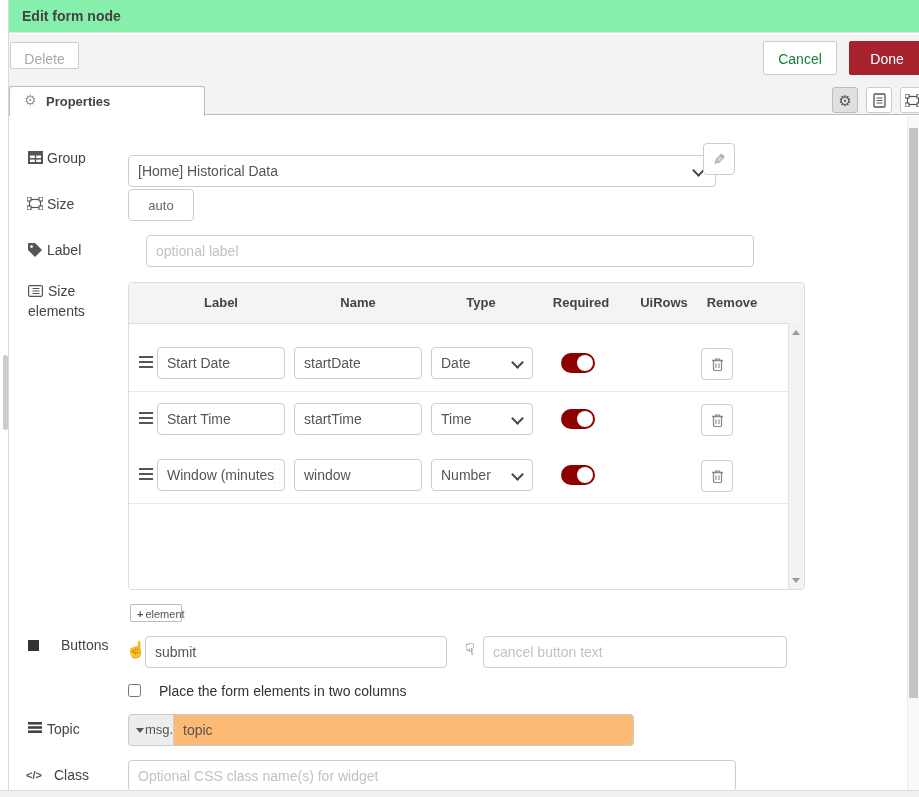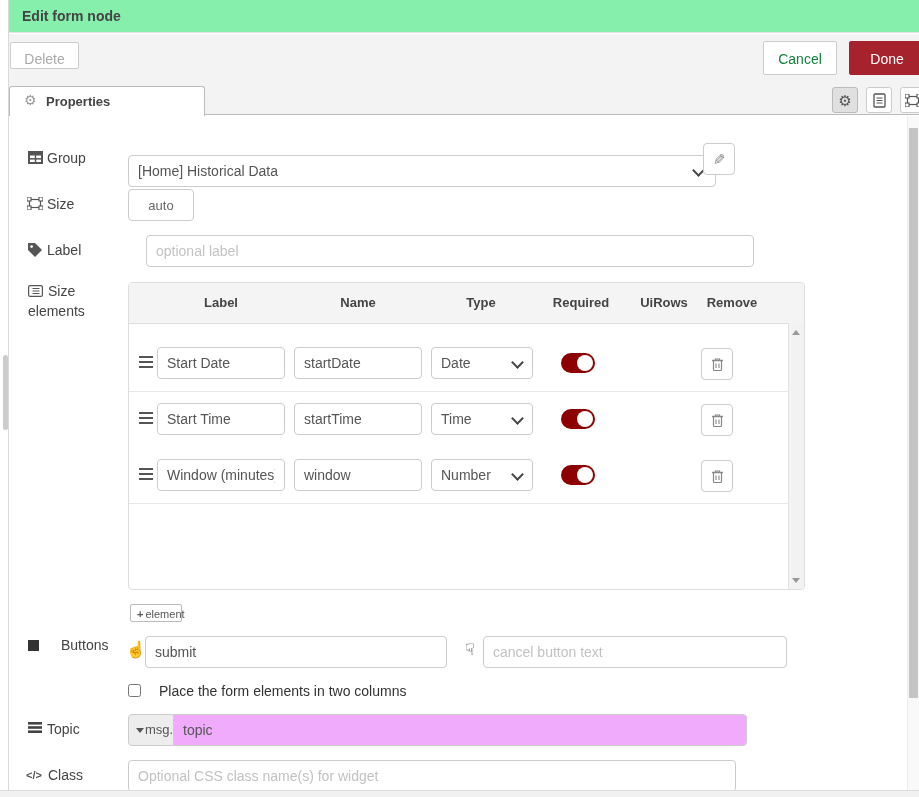--- a/index.html
+++ b/index.html
@@ -70,21 +70,21 @@
 
   .add-btn{left:130px;top:604px;width:52px;height:18px;border-radius:2px;border:1px solid #bbb;background:#fff;
            font-size:11px;color:#555;line-height:16px;text-align:center;}
   .add-btn b{font-weight:bold;margin-right:2px;}
 
   .thumb-glyph{position:absolute;font-size:16px;color:#444;line-height:1;}
   .checkbox{position:absolute;left:128px;top:684px;width:13px;height:13px;margin:0;cursor:pointer;}
   .chk-label{position:absolute;left:147px;top:683px;font-size:14px;color:#333;cursor:pointer;margin-left:12px;}
 
   
-  .typed{left:128px;top:714px;width:619px;height:32px;border:1px solid #ccc;border-radius:4px;background:#f0abfc;}
+  .typed{left:128px;top:714px;width:506px;height:32px;border:1px solid #ccc;border-radius:4px;background:#fdba74;}
   .typed .prefix{position:absolute;left:0;top:0;width:44px;height:30px;background:#ededed;border-right:1px solid #ccc;
                  border-radius:3px 0 0 3px;cursor:pointer;}
   .typed .caret{position:absolute;left:7px;top:13px;width:0;height:0;border-left:4px solid transparent;
                 border-right:4px solid transparent;border-top:5px solid #555;}
   .typed .prefix-label{position:absolute;left:16px;top:7px;font-size:13px;color:#555;}
   .typed .value{position:absolute;left:54px;top:7px;font-size:14px;color:#555;}
 
   .code-glyph{position:absolute;font-size:11px;font-weight:bold;color:#555;}
 
   
@@ -286,21 +286,21 @@
   <span class="rowlabel" style="left:47px;top:721px;">Topic</span>
   <div class="abs typed">
     <div class="prefix">
       <span class="caret"></span>
       <span class="prefix-label">msg.</span>
     </div>
     <span class="value">topic</span>
   </div>
 
   <span class="code-glyph" style="left:26px;top:769px;">&lt;/&gt;</span>
-  <span class="rowlabel" style="left:48px;top:767px;">Class</span>
+  <span class="rowlabel" style="left:54px;top:767px;">Class</span>
   <input class="input" style="left: 128px; top: 760px; width: 608px;" placeholder="Optional CSS class name(s) for widget">
 
   <div class="abs page-scroll">
     <div class="page-thumb"></div>
   </div>
 
   <div class="abs bottom-strip"></div>
 </div>
 
 </body></html>

